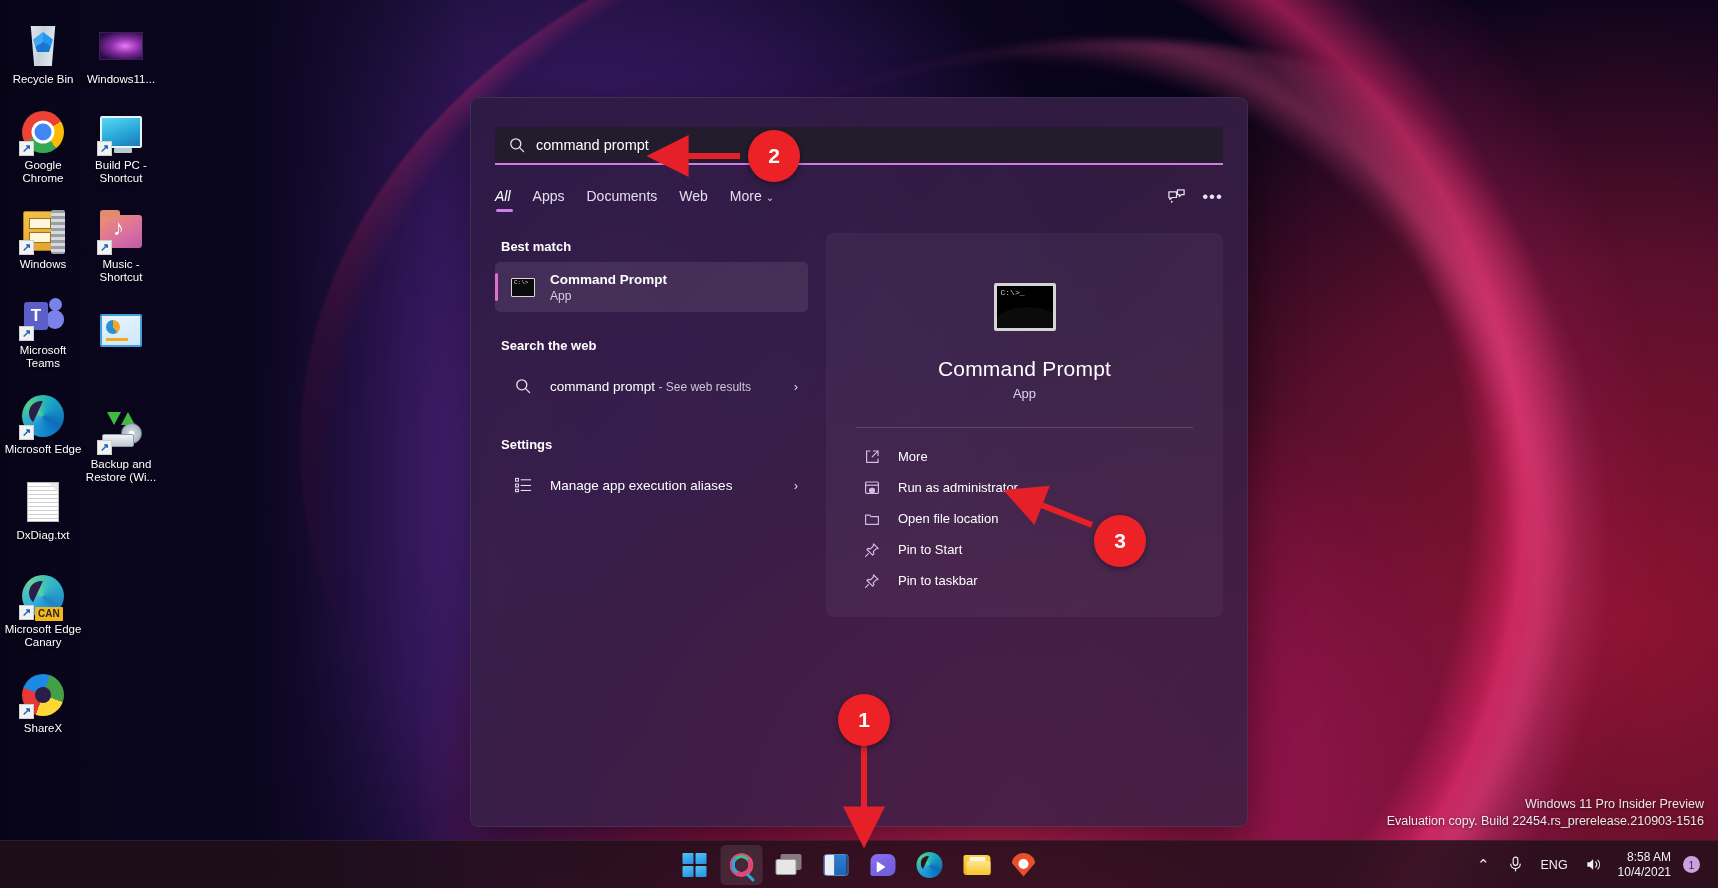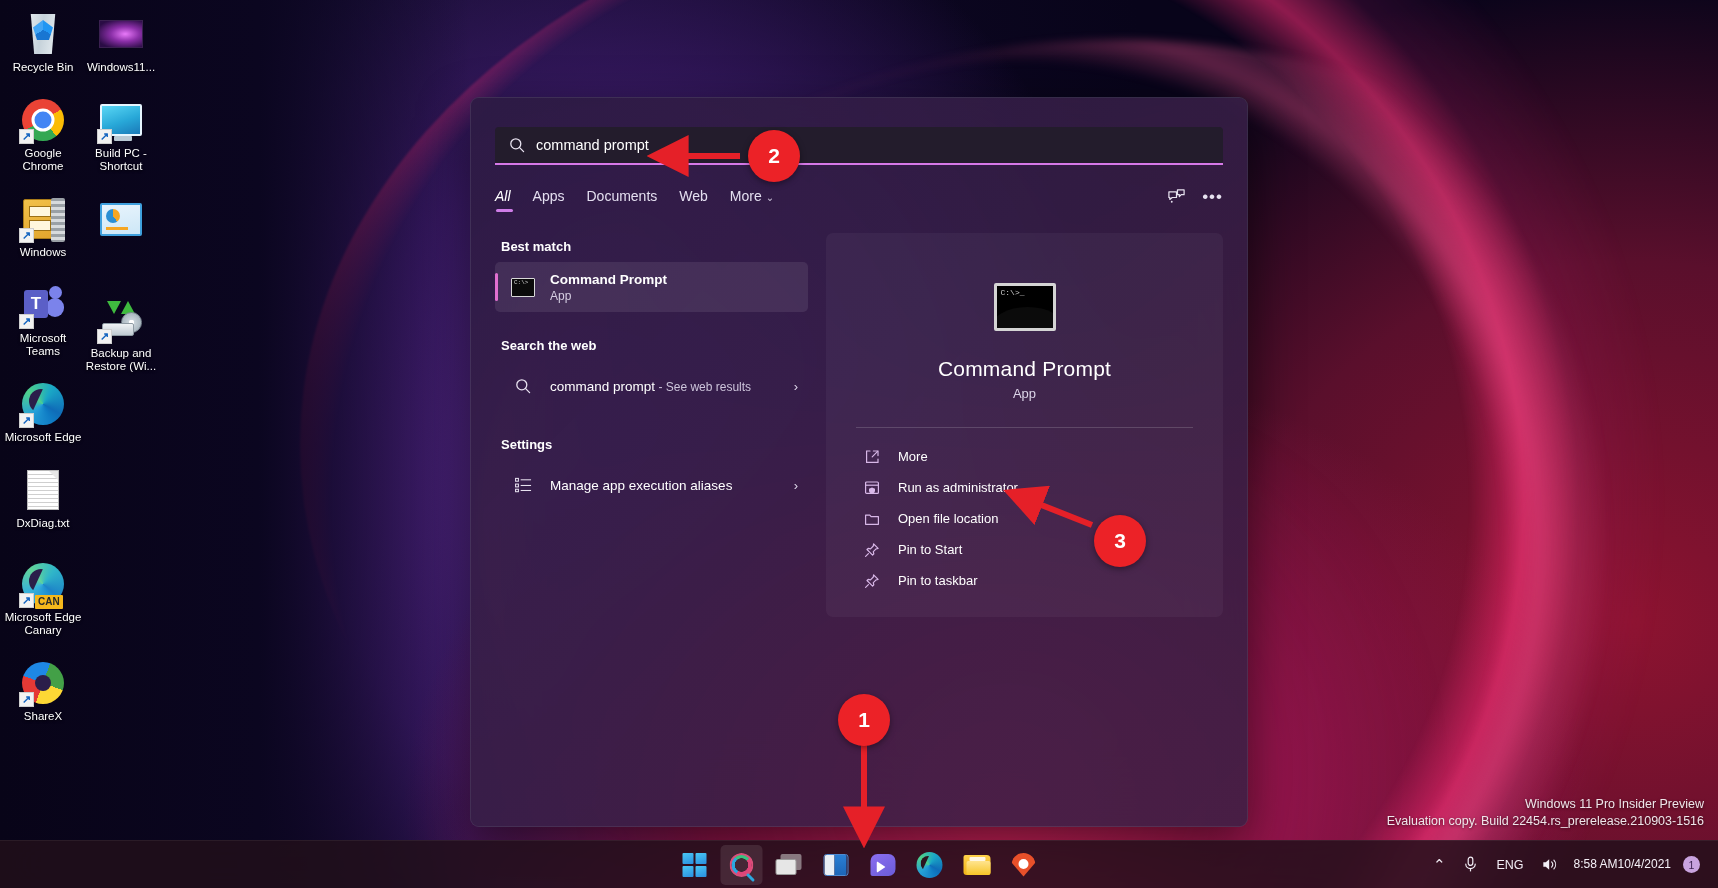--- a/index.html
+++ b/index.html
@@ -53,21 +53,21 @@
     position: absolute; left:0; top:0; width: 470px; height: 888px;
     background: linear-gradient(90deg, #080418 0%, #0b0620 55%, rgba(14,7,34,0.0) 100%);
     pointer-events:none;
   }
 
   
   #desktop-icons {
     position: absolute; left: 0; top: 6px;
     width: 170px;
   }
-  .dcol { position: absolute; top: 4px; width: 82px; }
+  .dcol { position: absolute; top: 16px; width: 82px; }
   .dcol.c1 { left: 2px; }
   .dcol.c2 { left: 80px; }
   .dicon {
     width: 82px;
     display: flex; flex-direction: column; align-items: center;
     margin-bottom: 10px;
     cursor: default;
   }
   .dicon .glyph {
     width: 48px; height: 48px; position: relative;
@@ -489,21 +489,21 @@
     position: absolute; right: 12px;
     display: flex; align-items: center; gap: 0px;
     color: #fff;
   }
   .tray-item {
     height: 40px; display:flex; align-items:center; justify-content:center;
     padding: 0 9px; border-radius: 4px; cursor: default;
     font-size: 12.5px; color: #f2eef6;
   }
   .tray-clock {
-    display:flex; align-items: flex-end;
+    display:flex; flex-direction: column; align-items: flex-end;
     line-height: 15px; font-size: 12px; padding: 0 8px 0 6px; color:#f5f1f8;
   }
   .tray-badge {
     width: 17px; height: 17px; border-radius: 50%;
     background: #c9a3df; color: #3b2250;
     font-size: 10.5px; display:flex; align-items:center; justify-content:center;
     margin-left: 4px;
   }
 
   
@@ -606,20 +606,27 @@
             <div class="ico-win11wall"></div>
           </div>
         <div class="dlabel">Windows11...</div>
       </div>
       <div class="dicon" style="margin-bottom:22px;">
         <div class="glyph">
           <div class="ico-pc"></div>
             <span class="shortcut-arrow"></span>
         </div>
         <div class="dlabel">Build PC - Shortcut</div>
+      </div>
+      <div class="dicon" style="margin-bottom:22px;">
+        <div class="glyph">
+          <div class="ico-musicfolder"></div>
+            <span class="shortcut-arrow"></span>
+        </div>
+        <div class="dlabel">Music - Shortcut</div>
       </div>
       <div class="dicon" style="margin-bottom:50px;">
         <div class="glyph">
             <div class="ico-chart"></div>
           </div>
         <div class="dlabel"></div>
       </div>
       <div class="dicon">
         <div class="glyph">
           <div class="ico-backup">

